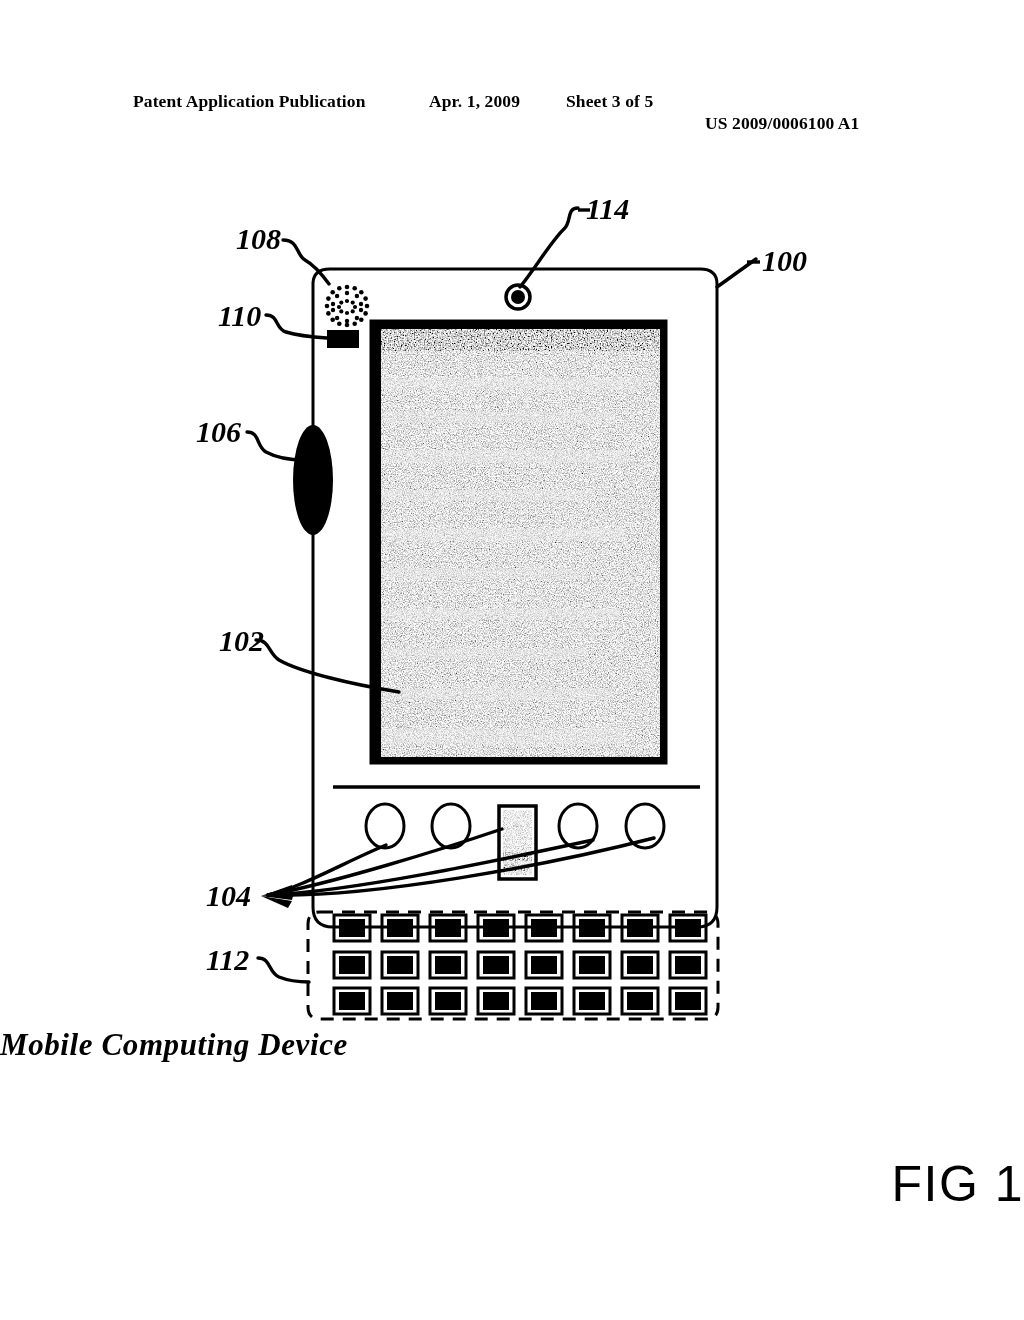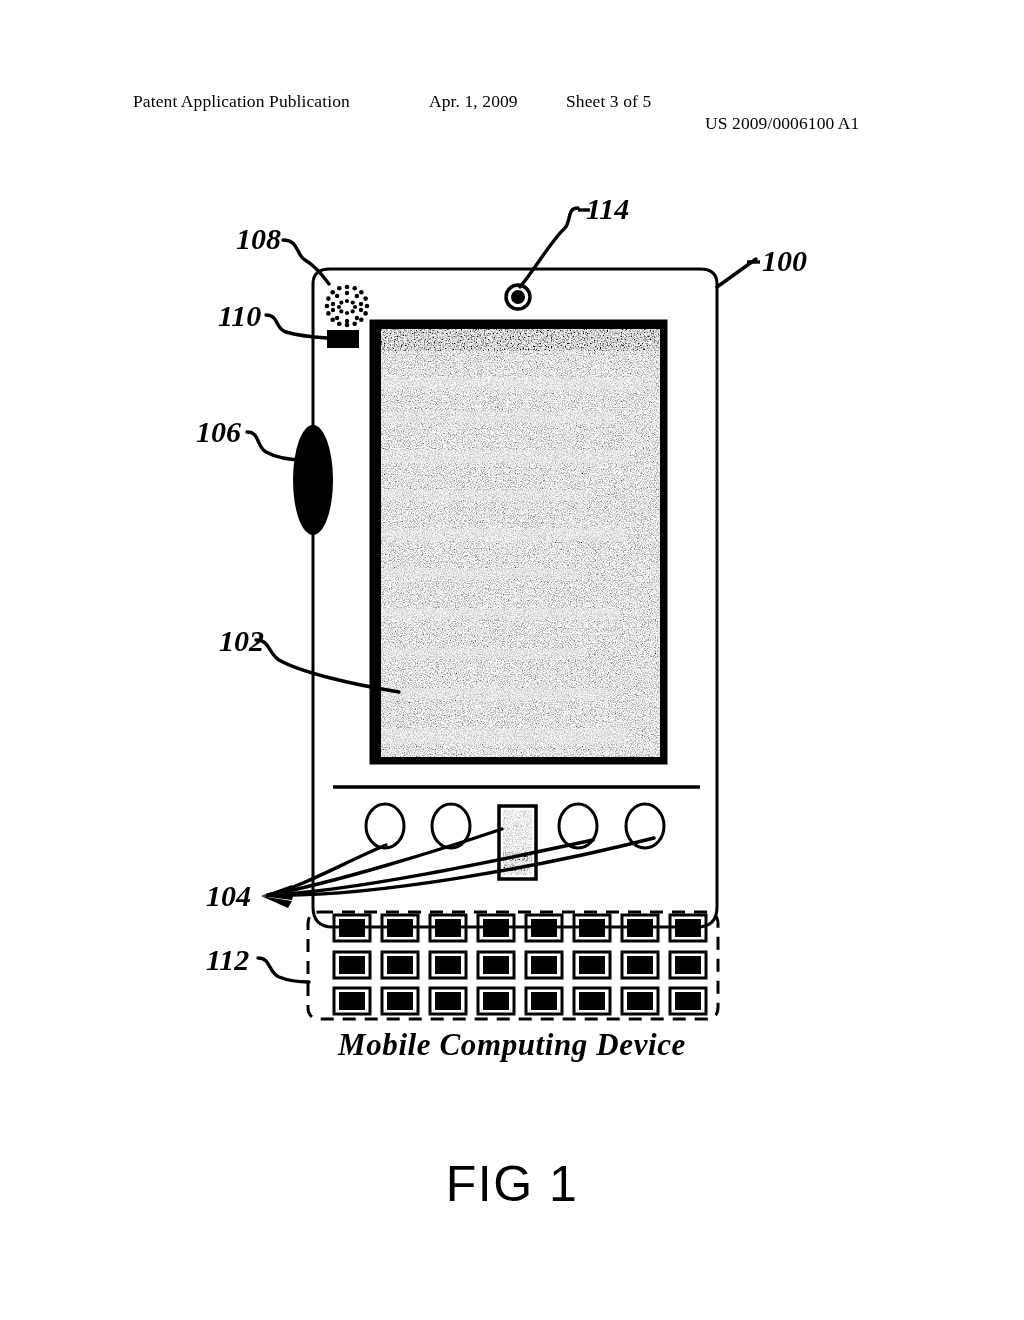--- a/index.html
+++ b/index.html
@@ -7,38 +7,38 @@
     width:1024px;height:1320px;position:relative;overflow:hidden;
     font-family:"Liberation Serif","DejaVu Serif",serif;color:#000;
   }
 
   
   .hdr{
     position:absolute;left:0;top:88px;width:1024px;height:26px;
     display:flex;align-items:center;
   }
   .hdr span{
-    font-weight:normal;font-size:17.5px;letter-spacing:.1px;white-space:nowrap;
+    font-weight:bold;font-size:17.5px;letter-spacing:.1px;white-space:nowrap;
   }
   .hdr .h-pub{position:absolute;left:133px;}
   .hdr .h-date{position:absolute;left:429px;}
   .hdr .h-sheet{position:absolute;left:566px;}
   .hdr .h-num{position:absolute;left:705px;margin-top:44px;}
 
   
   #canvas{position:absolute;left:0;top:12px;width:1024px;height:1320px;}
   #canvas svg{display:block;}
 
   
   .caption{
-    position:absolute;left:0;top:1027px;width:1024px;text-align:center;
+    position:absolute;left:0;top:1027px;width:1024px;
     font-style:italic;font-weight:bold;font-size:31px;letter-spacing:.6px;
   }
   .figlabel{
-    position:absolute;left:0;top:1155px;width:1024px;text-align:center;
+    position:absolute;left:0;top:1155px;width:1024px;text-align:right;
     font-family:"Liberation Sans","DejaVu Sans",sans-serif;
     font-size:50px;letter-spacing:1.5px;font-weight:400;
   }
 </style>
 </head>
 <body>
 
 <div class="hdr">
   <span class="h-pub">Patent Application Publication</span>
   <span class="h-date">Apr. 1, 2009</span>

